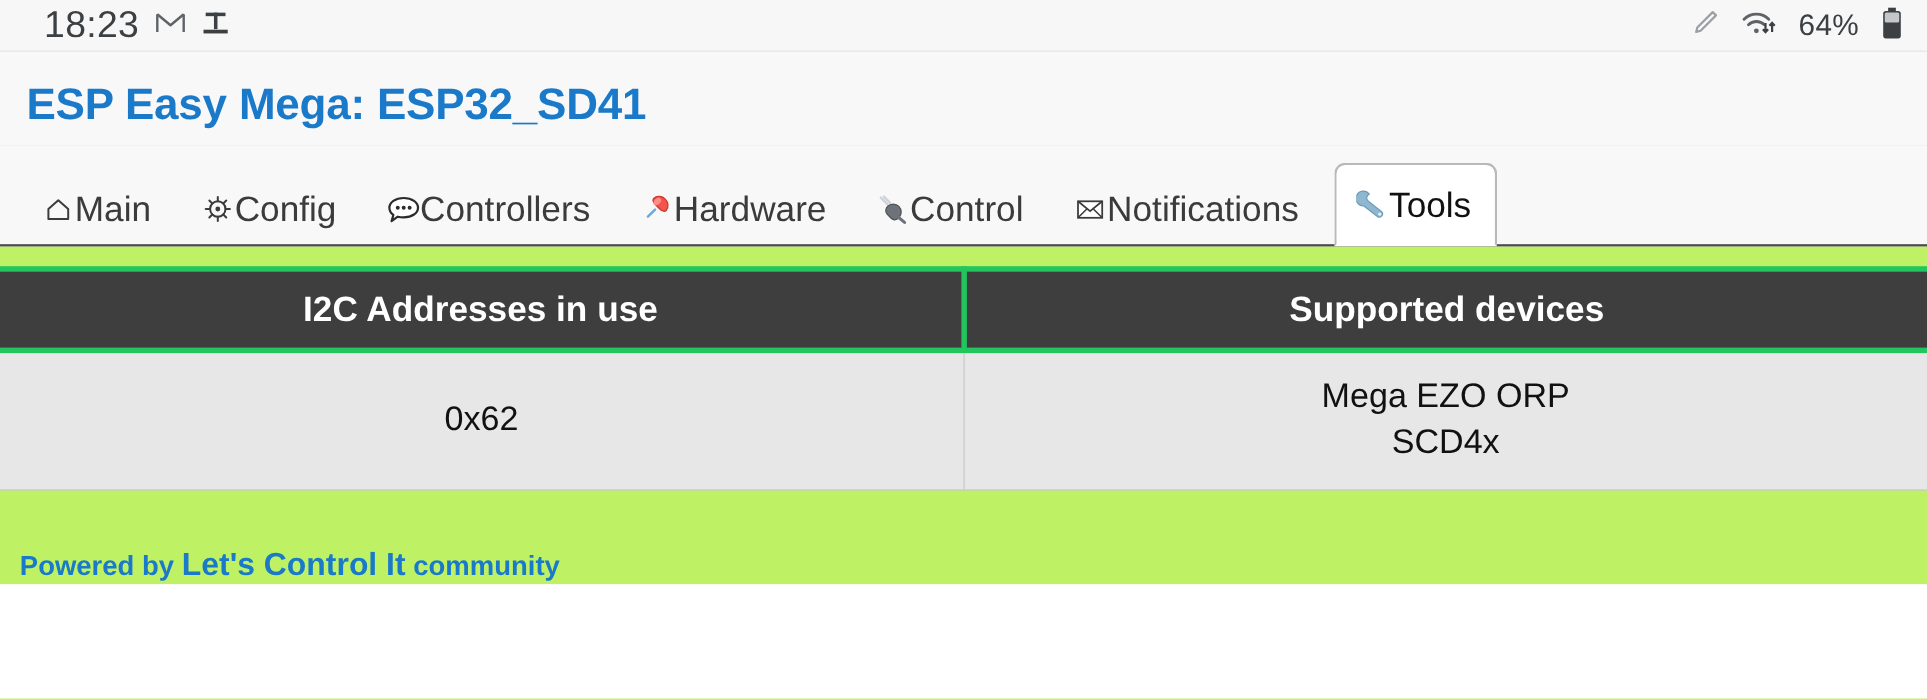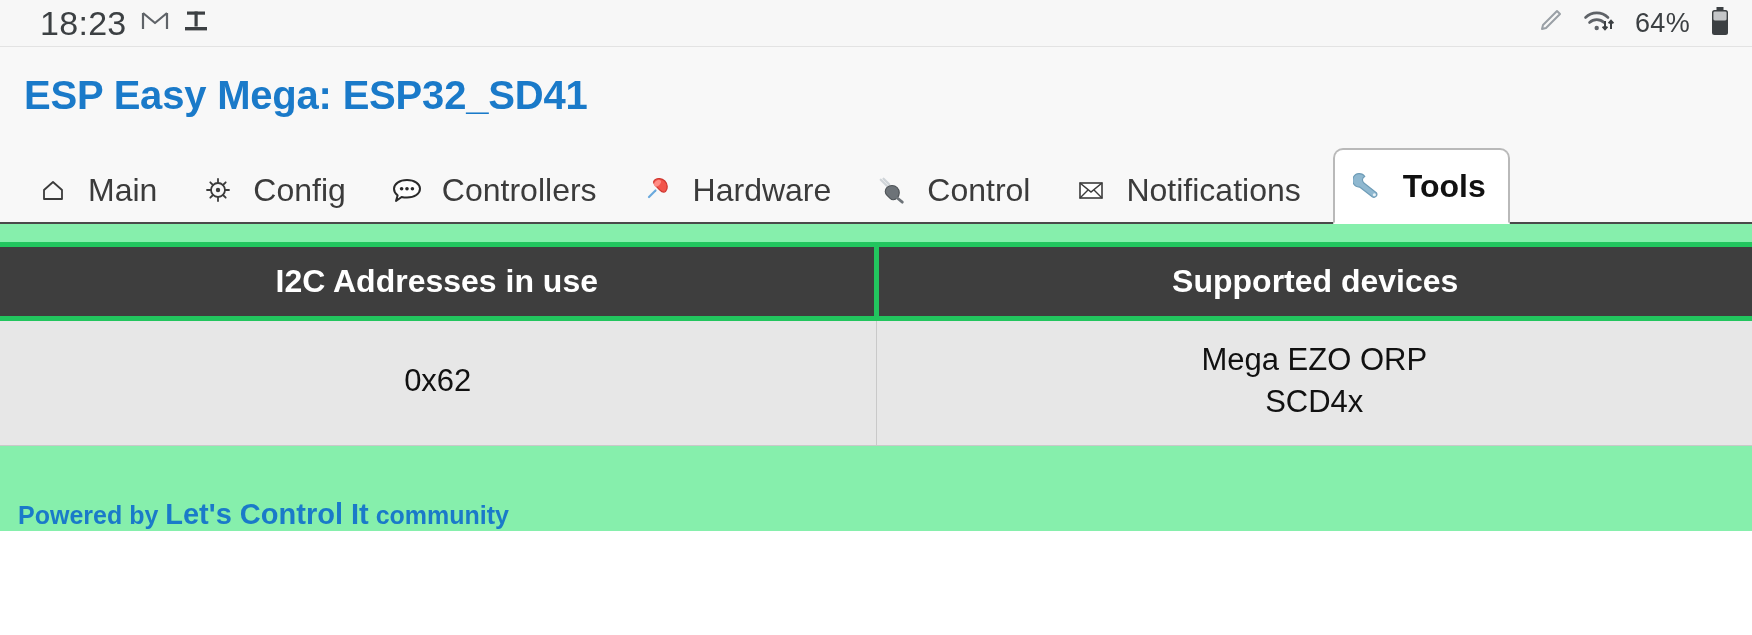--- a/index.html
+++ b/index.html
@@ -43,21 +43,21 @@
   .battery-pct {
     font-size: 27px;
     color: #3c4043;
     letter-spacing: .3px;
   }
   .sicon { display: block; }
 
   
   .page {
     padding: 0;
-    background: #86efac;
+    background: #bef264;
   }
 
   .title-bar {
     background: #f8f8f8;
     padding: 26px 24px 14px 24px;
   }
   .page-title {
     color: #1a7ac9;
     font-size: 40px;
     font-weight: bold;
@@ -71,40 +71,39 @@
     display: flex;
     align-items: flex-end;
     padding: 0 24px;
     border-bottom: 2px solid #4a4a4a;
     height: 92px;
     box-sizing: border-box;
   }
   .tab {
     display: flex;
     align-items: center;
-    gap: 20px;
+    gap: 0;
     font-size: 32px;
     color: #3b3b3b;
     padding: 10px 12px 14px 12px;
     margin-right: 18px;
     white-space: nowrap;
     border: 2px solid transparent;
     box-sizing: border-box;
     line-height: 1;
   }
   .tab:last-child { margin-right: 0; }
   .tab.active {
     background: #ffffff;
     border: 2px solid #b9b9b9;
     border-bottom: 2px solid #ffffff;
     border-radius: 10px 10px 0 0;
     margin-bottom: -2px;
     padding: 20px 22px 20px 18px;
     color: #111111;
-    font-weight: bold;
   }
   .tab-ico {
     display: inline-flex;
     align-items: center;
     justify-content: center;
     width: 30px;
     height: 30px;
     flex: 0 0 auto;
   }
 

